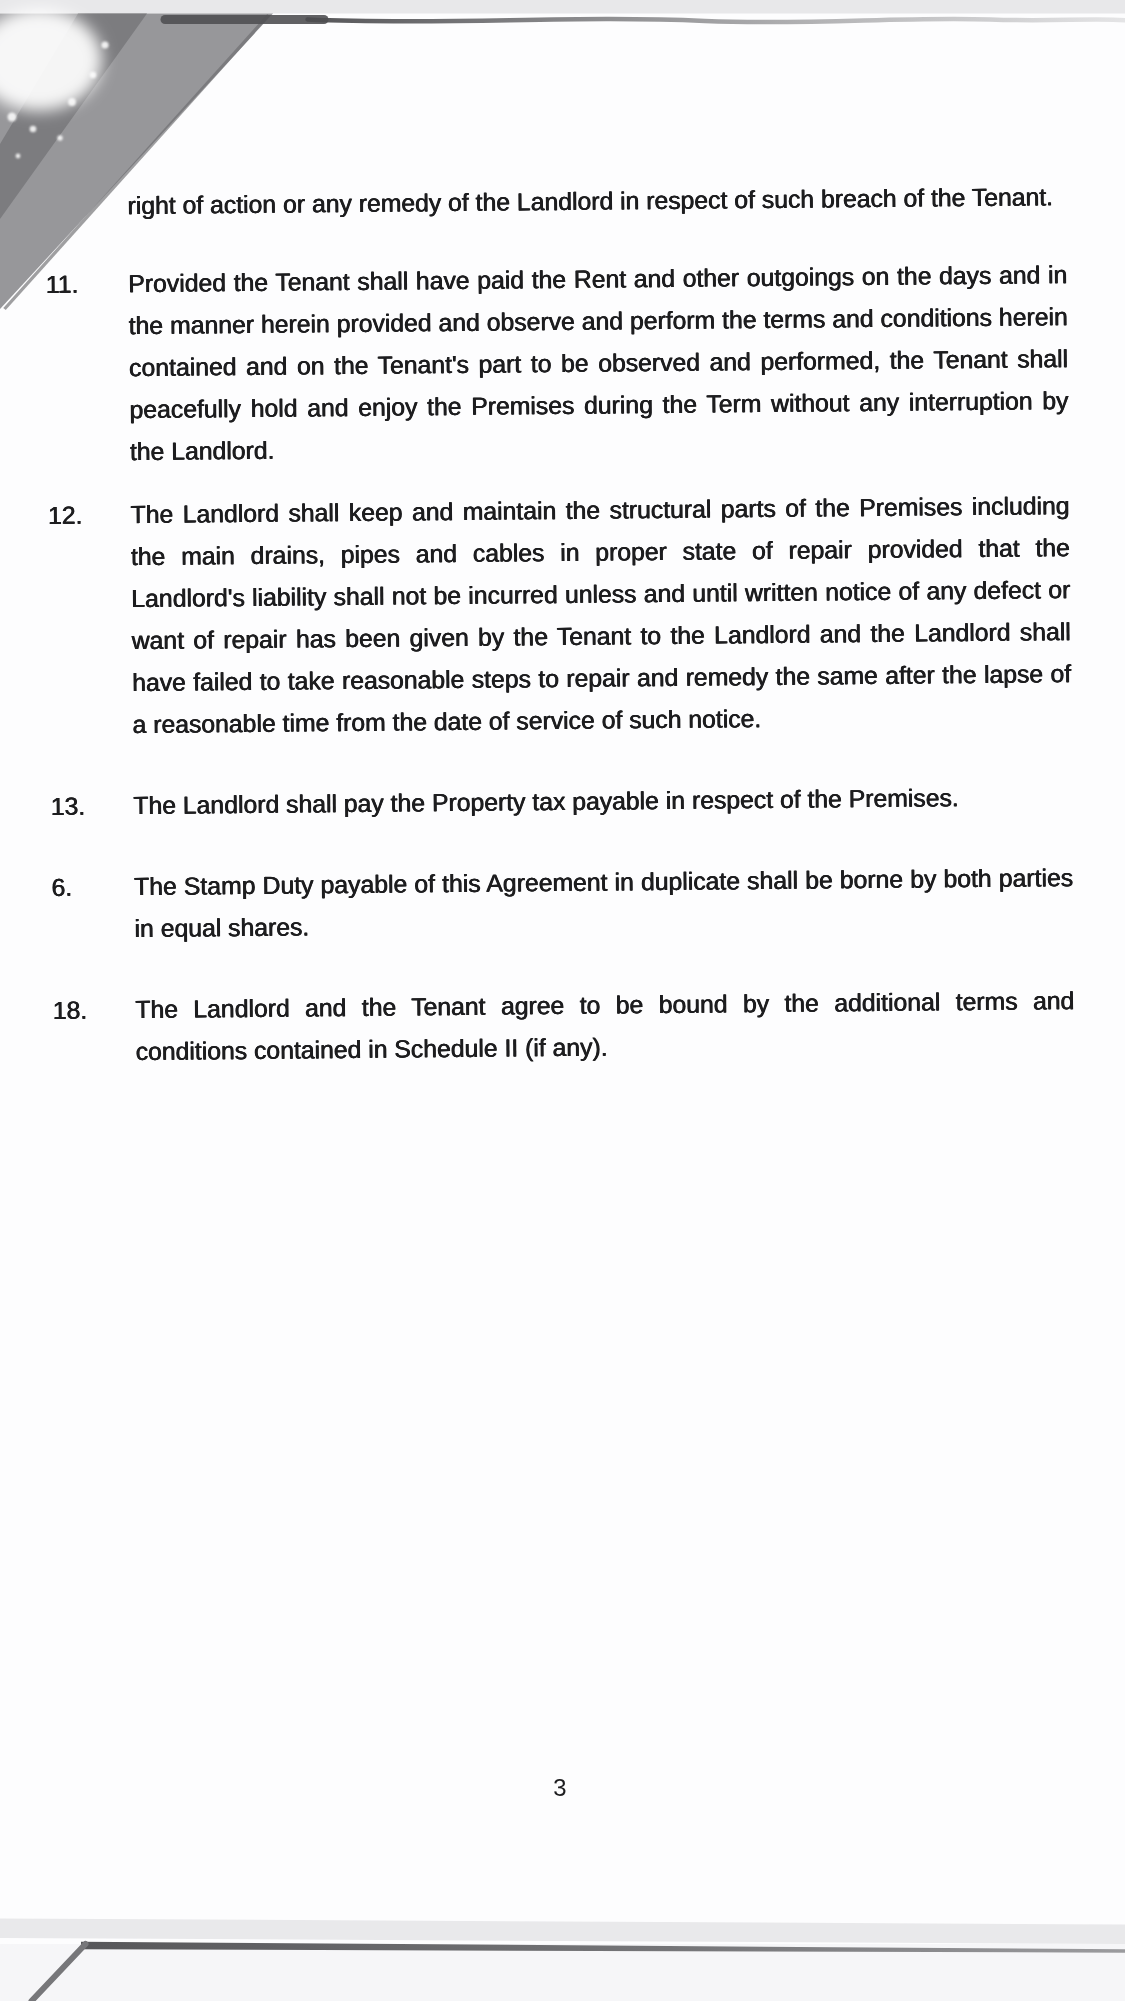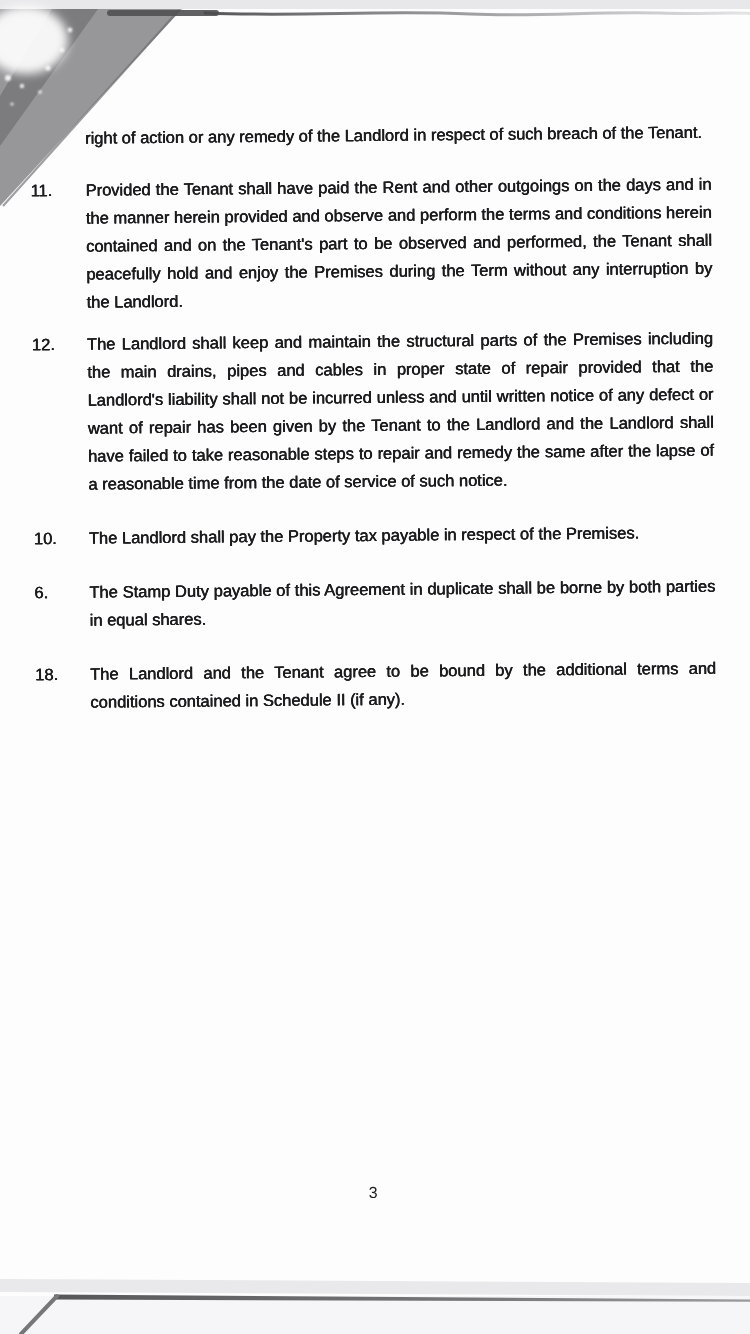--- a/index.html
+++ b/index.html
@@ -156,21 +156,21 @@
       <div id="clauses">
           <div class="clause">
             <div class="num">11.</div>
             <div class="txt">Provided the Tenant shall have paid the Rent and other outgoings on the days and in the manner herein provided and observe and perform the terms and conditions herein contained and on the Tenant's part to be observed and performed, the Tenant shall peacefully hold and enjoy the Premises during the Term without any interruption by the Landlord.</div>
           </div>
           <div class="clause">
             <div class="num">12.</div>
             <div class="txt">The Landlord shall keep and maintain the structural parts of the Premises including the main drains, pipes and cables in proper state of repair provided that the Landlord's liability shall not be incurred unless and until written notice of any defect or want of repair has been given by the Tenant to the Landlord and the Landlord shall have failed to take reasonable steps to repair and remedy the same after the lapse of a reasonable time from the date of service of such notice.</div>
           </div>
           <div class="clause">
-            <div class="num">10.</div>
+            <div class="num">13.</div>
             <div class="txt">The Landlord shall pay the Property tax payable in respect of the Premises.</div>
           </div>
           <div class="clause">
             <div class="num">6.</div>
             <div class="txt">The Stamp Duty payable of this Agreement in duplicate shall be borne by both parties in equal shares.</div>
           </div>
           <div class="clause">
             <div class="num">18.</div>
             <div class="txt">The Landlord and the Tenant agree to be bound by the additional terms and conditions contained in Schedule II (if any).</div>
           </div>

